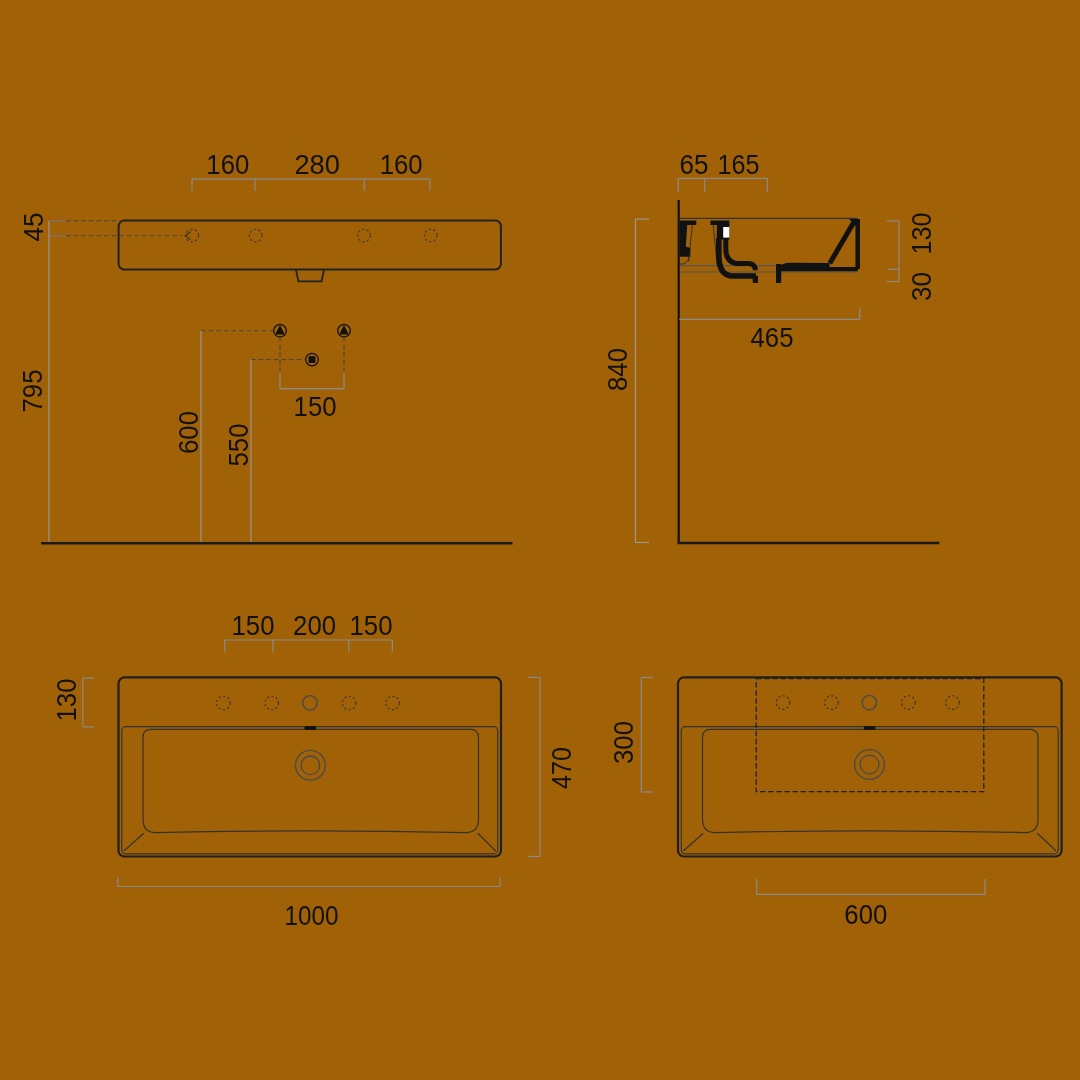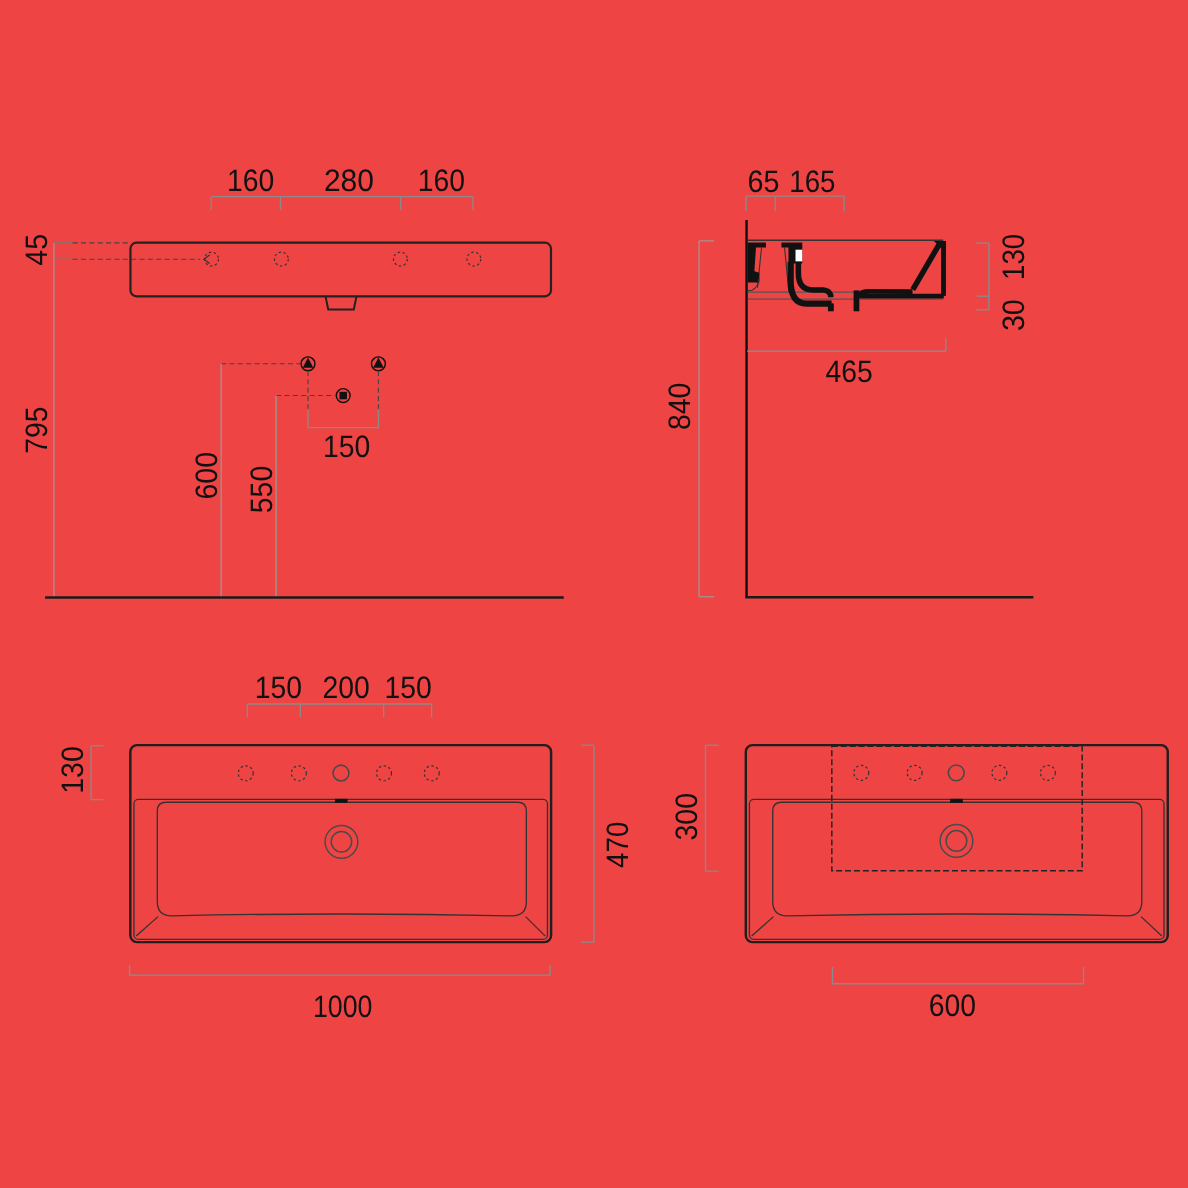--- a/index.html
+++ b/index.html
@@ -1,16 +1,16 @@
 <!DOCTYPE html>
 <html><head>
 <meta charset="utf-8">
 <style>
   html,body{margin:0;padding:0;background:#fff;}
-  #page{position:relative;width:1080px;height:1080px;background:#ef4444;overflow:hidden;text-align:right;}
+  #page{position:relative;width:1080px;height:1080px;background:#a16207;overflow:hidden;text-align:right;}
   svg{position:absolute;left:0;top:0;}
   text{font-family:"Liberation Sans",sans-serif;font-size:28.2px;fill:#111;}
 </style>
 </head>
 <body>
 <div id="page">
 <svg width="1080" height="1080" viewBox="0 0 1080 1080">
 
   <g id="front-view">
 

